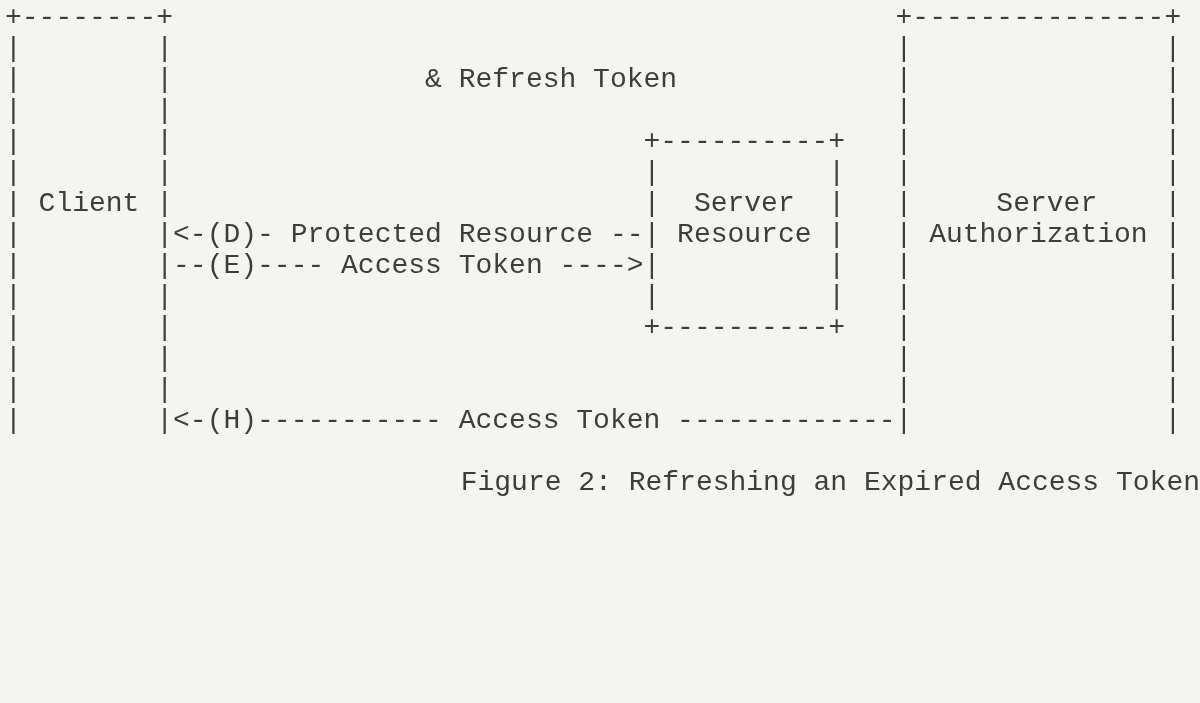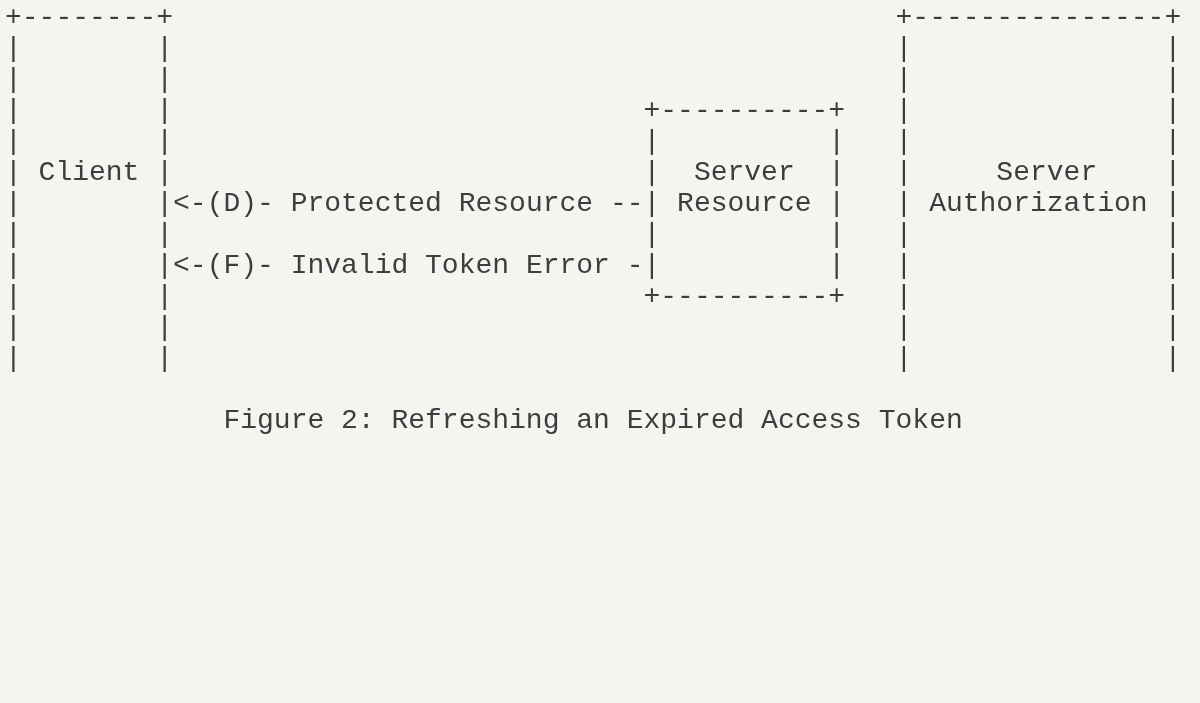--- a/index.html
+++ b/index.html
@@ -25,35 +25,38 @@
     white-space: pre;
     letter-spacing: 0;
   }
   .spacer {
     height: 31px;
   }
   .caption {
     height: 31px;
     white-space: pre;
     padding-left: 13ch;
+    text-align: right;
   }
 </style>
 </head>
 <body>
 
 <div class="page">
   <div>
     <div class="line">+--------+                                           +---------------+</div>
     <div class="line">|        |                                           |               |</div>
+    <div class="line">|        |               &amp; Refresh Token             |               |</div>
     <div class="line">|        |                                           |               |</div>
     <div class="line">|        |                            +----------+   |               |</div>
     <div class="line">|        |                            |          |   |               |</div>
     <div class="line">| Client |                            |  Server  |   |     Server    |</div>
     <div class="line">|        |&lt;-(D)- Protected Resource --| Resource |   | Authorization |</div>
+    <div class="line">|        |--(E)---- Access Token ----&gt;|          |   |               |</div>
     <div class="line">|        |                            |          |   |               |</div>
-    <div class="line">|        |&lt;-(F)- Invalid Token Error -|          |   |               |</div>
     <div class="line">|        |                            +----------+   |               |</div>
     <div class="line">|        |                                           |               |</div>
     <div class="line">|        |                                           |               |</div>
+    <div class="line">|        |&lt;-(H)----------- Access Token -------------|               |</div>
   </div>
   <div class="spacer"></div>
   <div class="caption">Figure 2: Refreshing an Expired Access Token</div>
 </div>
 
 </body></html>

